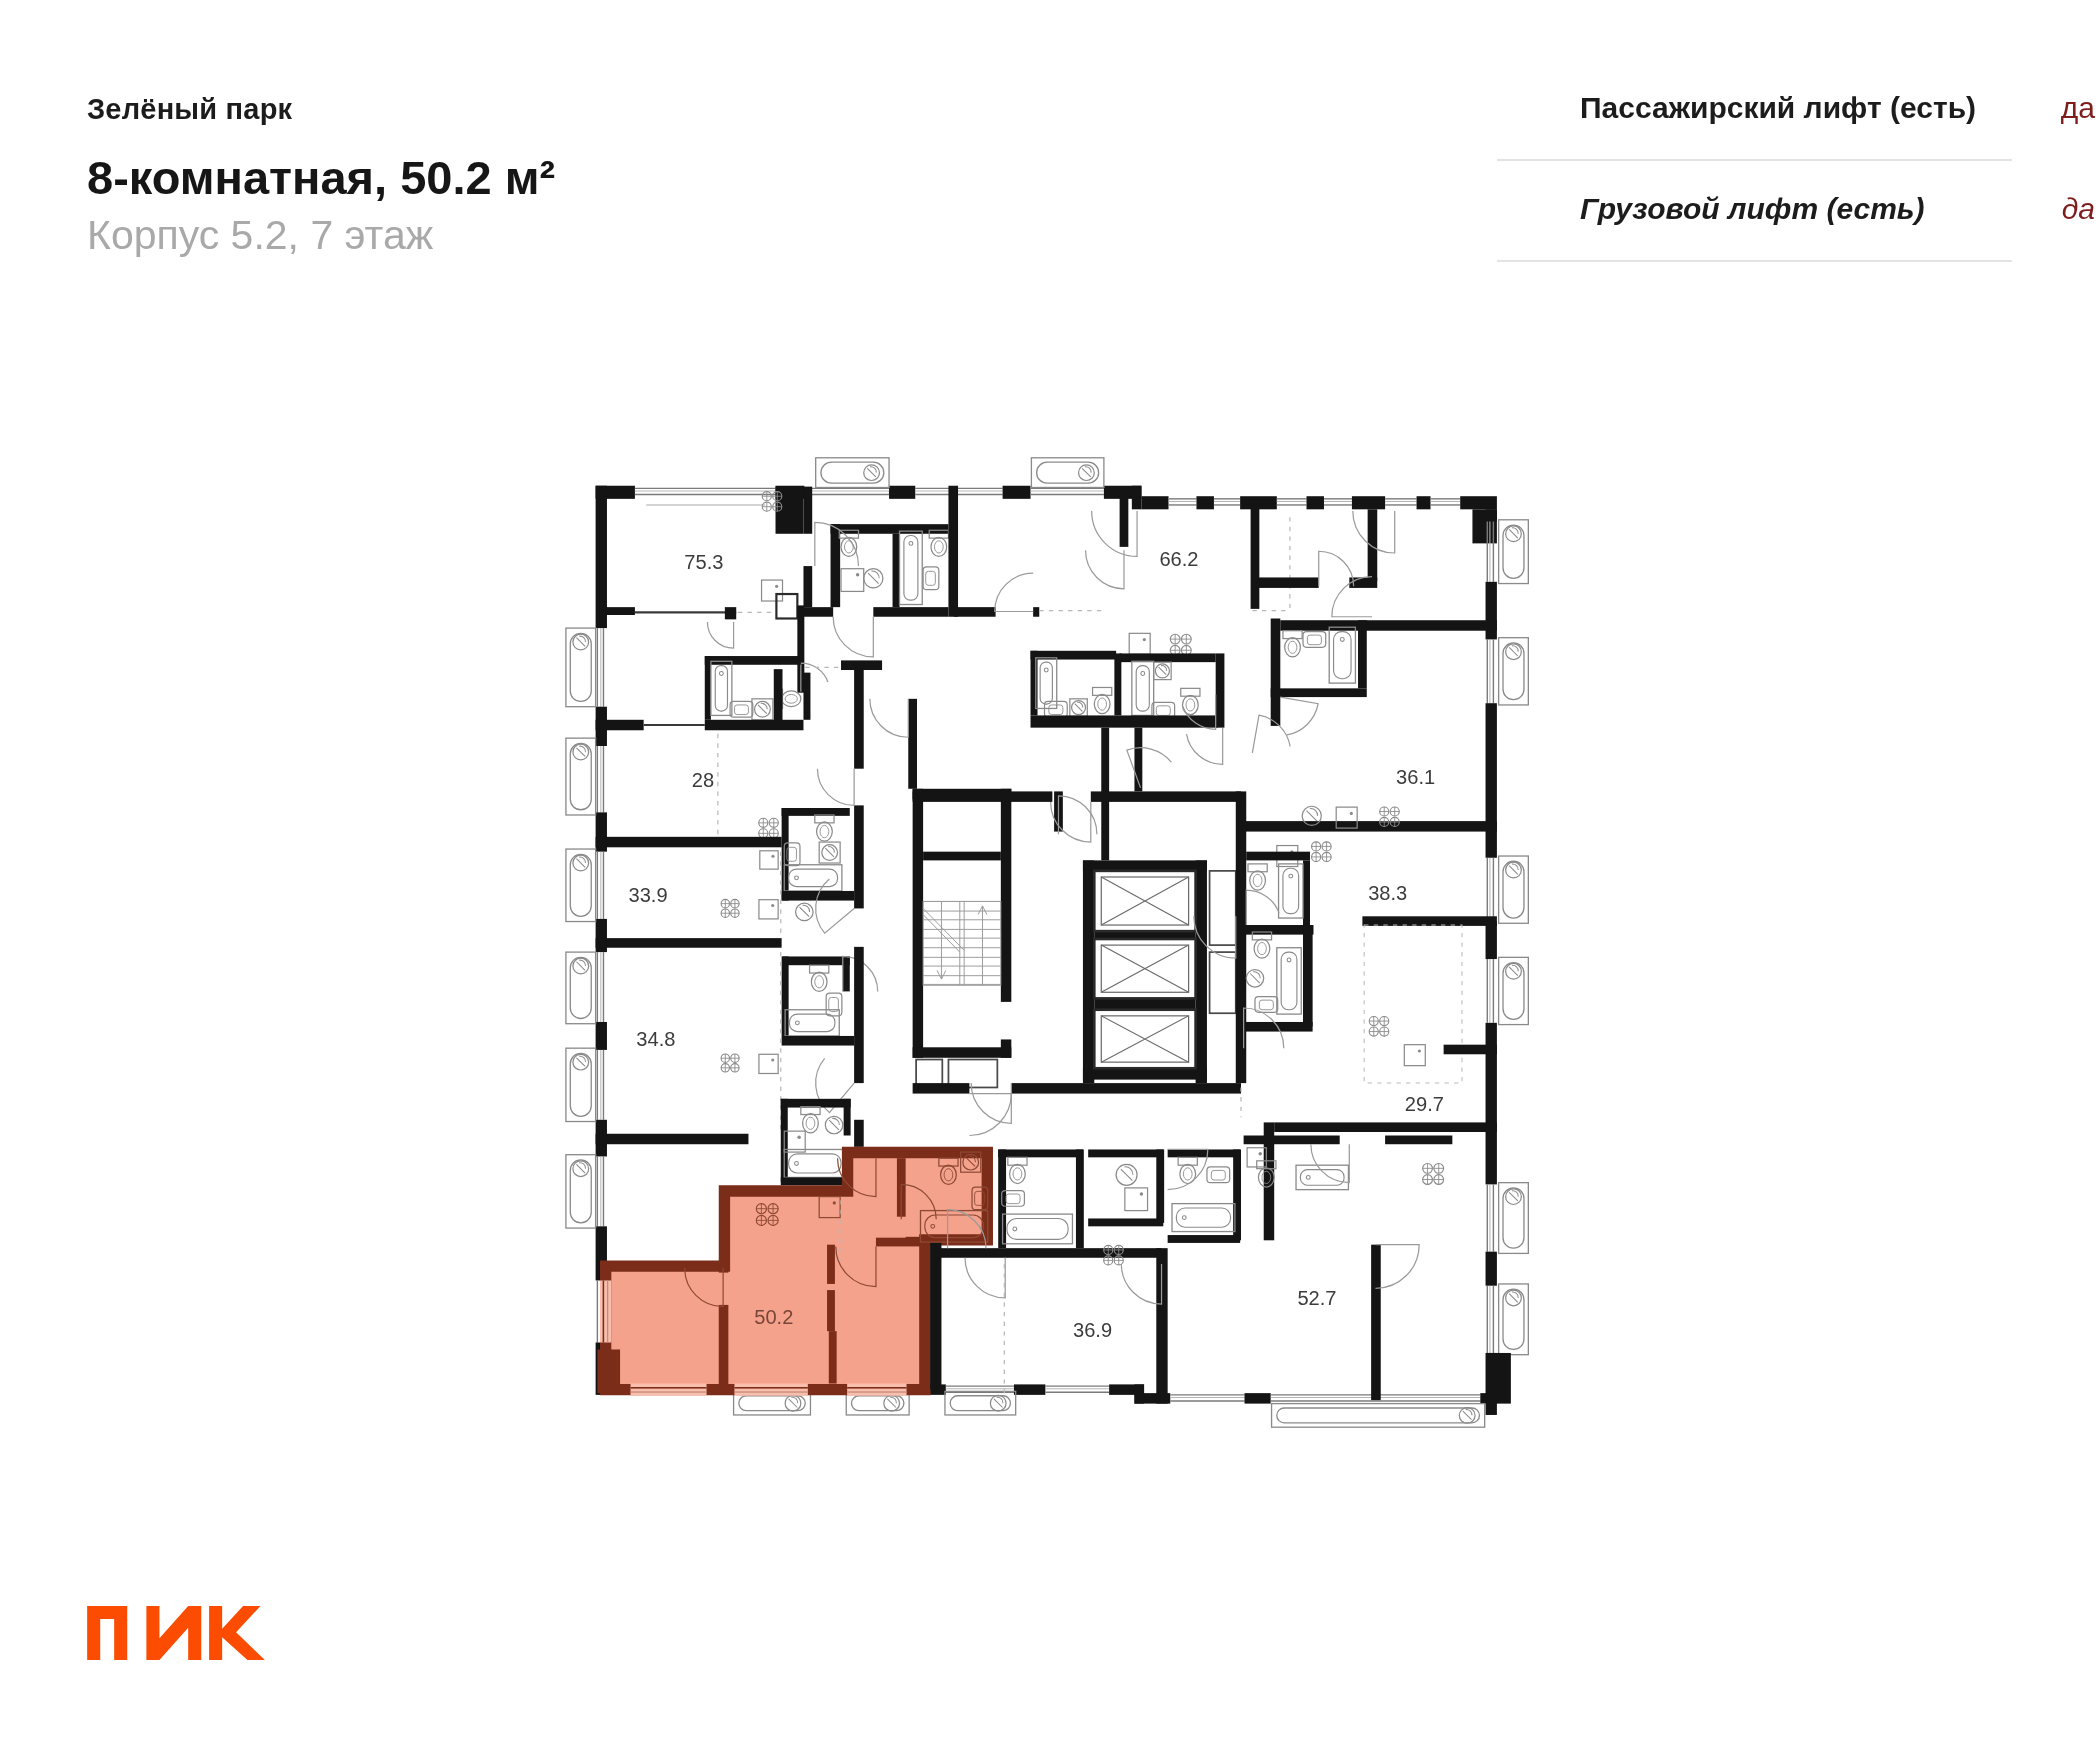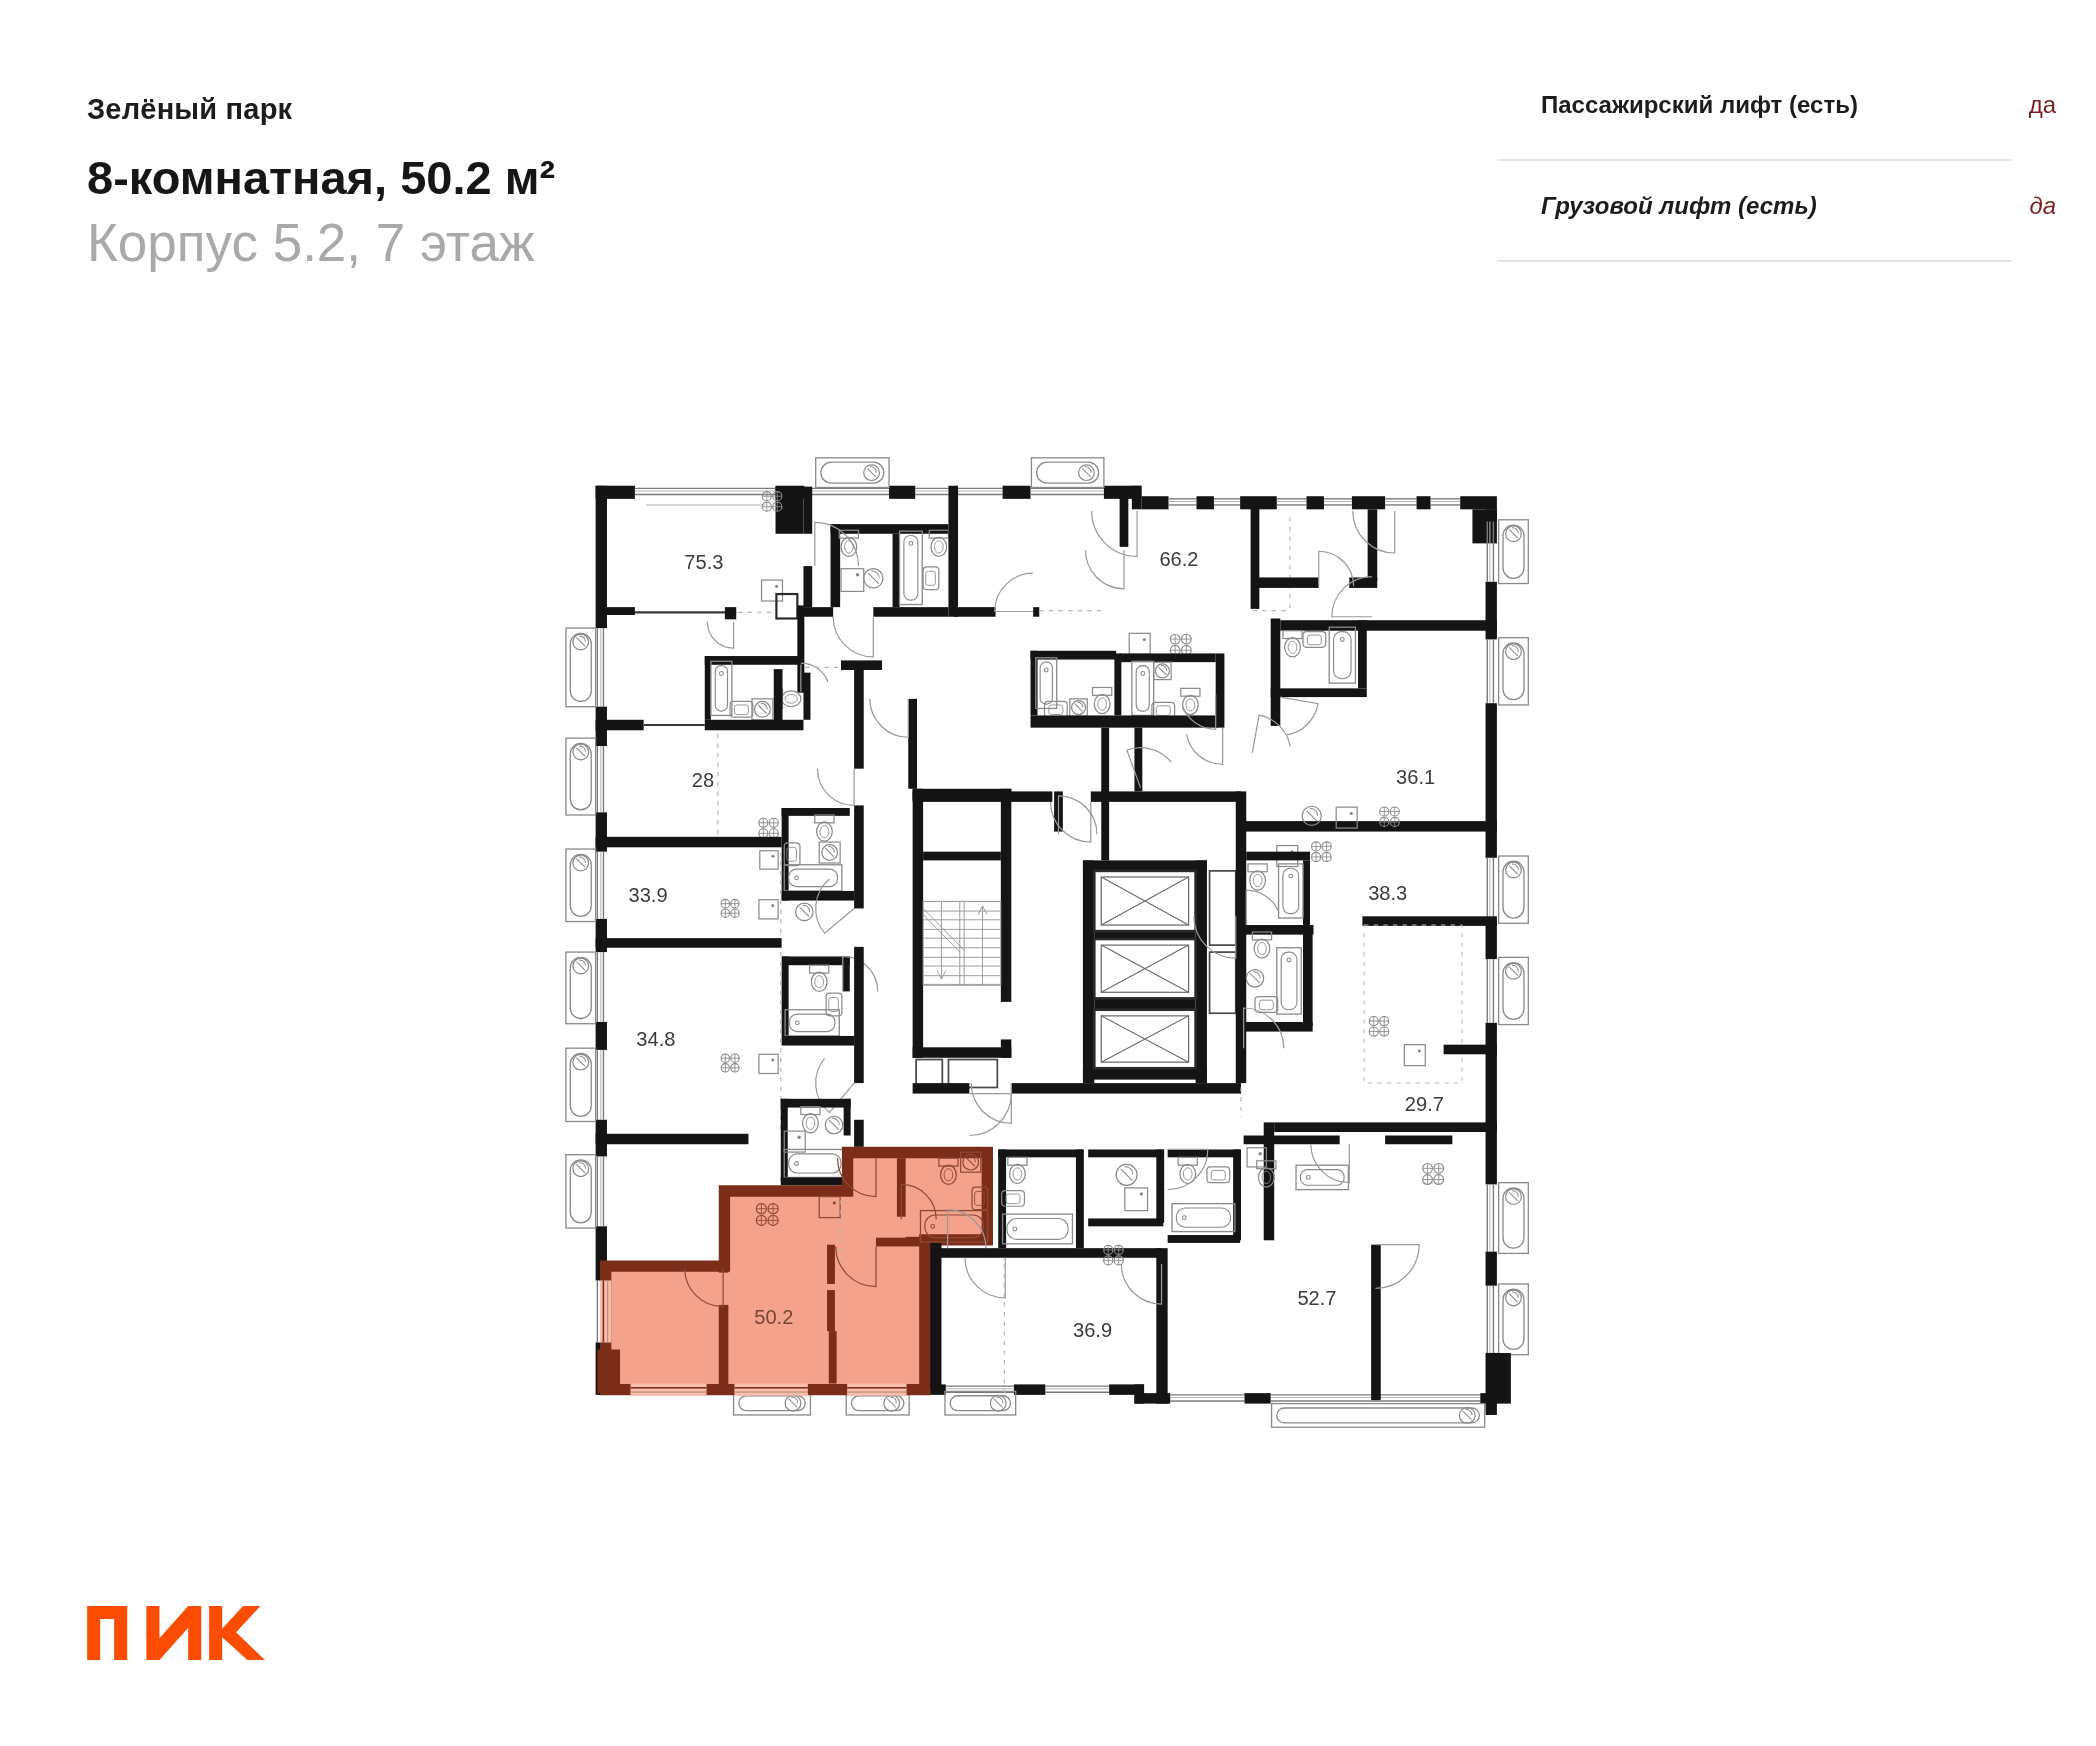--- a/index.html
+++ b/index.html
@@ -1,21 +1,21 @@
 <!DOCTYPE html>
 <html lang="ru" style="font-size:14px"><head>
 <meta charset="utf-8">
 <title>Зелёный парк — 2-комнатная, 50.2 м²</title>
 <style>
   html,body { margin:0; padding:0; background:#fff; }
   body { width:2096px; height:1747px; position:relative; font-family:"Liberation Sans", sans-serif; }
   .hdr-project { position:absolute; left:87px; top:93px; font-size:29px; font-weight:700; color:#1c1c1c; letter-spacing:0.2px; }
   .hdr-title { position:absolute; left:87px; top:150px; font-size:47px; font-weight:700; color:#161616; }
-  .hdr-sub { position:absolute; left:87px; top:212px; font-size:53px; font-weight:400; color:#a9a9a9; }
-  .lift-row { position:absolute; left:1541px; width:515px; font-size:24px; }
+  .hdr-sub { position:absolute; left:87px; top:212px; font-size:41px; font-weight:400; color:#a9a9a9; }
+  .lift-row { position:absolute; left:1580px; width:515px; font-size:30px; }
   .lift-label { font-weight:700; color:#1c1c1c; }
   .lift-val { position:absolute; right:0; top:0; color:#7f1d1d; font-weight:400; }
   .divider { position:absolute; left:1497px; width:515px; height:1.7px; background:#e3e3e3; }
   svg.plan { position:absolute; left:0; top:0; }
   .logo { position:absolute; left:87px; top:1606px; }
 </style>
 </head>
 <body>
 
 <div class="hdr-project">Зелёный парк</div>

